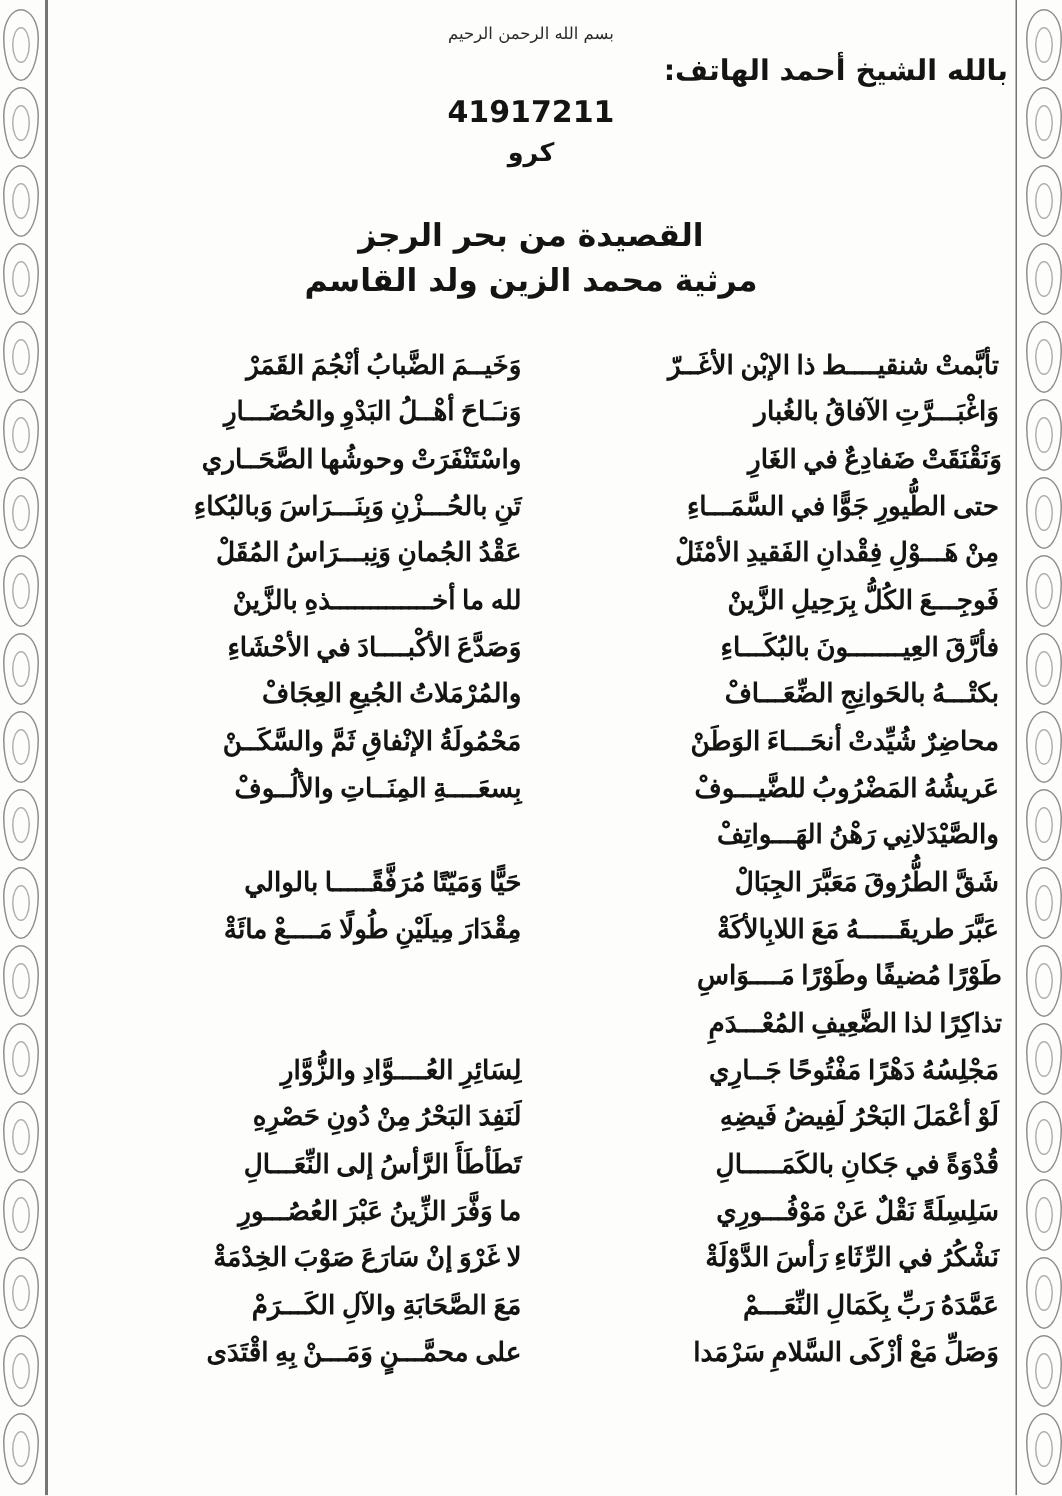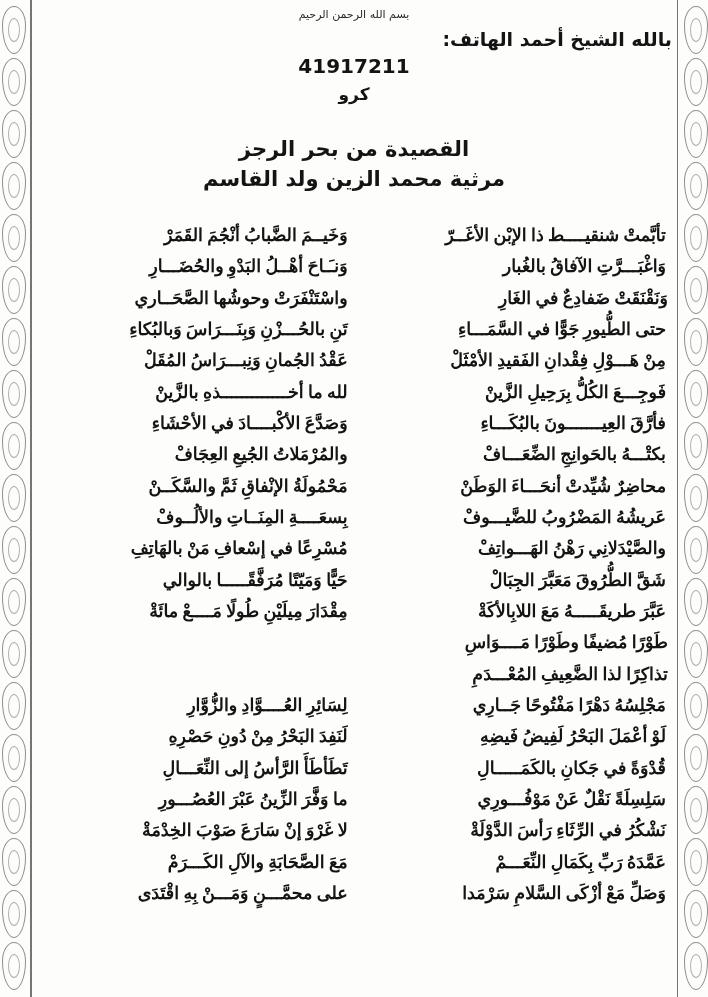--- a/index.html
+++ b/index.html
@@ -63,21 +63,21 @@
     left: 36px;
     right: 36px;
     top: 0;
     bottom: 0;
   }
 
   .basmala {
     text-align: center;
     font-size: 11px;
     color: #2a2a2a;
-    margin-top: 8px;
+    margin-top: 16px;
     direction: rtl;
     font-family: "DejaVu Sans", sans-serif;
   }
   .header-line {
     direction: rtl;
     font-weight: bold;
     font-size: 19px;
     margin-top: 7px;
     letter-spacing: 0px;
   }
@@ -242,21 +242,20 @@
       <div class="verse-row">
         <div class="hemistich first">محاضِرٌ شُيِّدتْ أنحَـــاءَ الوَطَنْ</div>
         <div class="hemistich second">مَحْمُولَةُ الإنْفاقِ ثَمَّ والسَّكَــنْ</div>
       </div>
       <div class="verse-row">
         <div class="hemistich first">عَريشُهُ المَضْرُوبُ للضَّيـــوفْ</div>
         <div class="hemistich second">بِسعَــــةِ المِنَــاتِ والألُــوفْ</div>
       </div>
       <div class="verse-row">
         <div class="hemistich first">والصَّيْدَلانِي رَهْنُ الهَـــواتِفْ</div>
-        <div class="hemistich second">مُسْرِعًا في إسْعافِ مَنْ بالهَاتِفِ</div>
       </div>
       <div class="verse-row">
         <div class="hemistich first">شَقَّ الطُّرُوقَ مَعَبَّرَ الجِبَالْ</div>
         <div class="hemistich second">حَيًّا وَمَيّتًا مُرَفَّقًـــــا بالوالي</div>
       </div>
       <div class="verse-row">
         <div class="hemistich first">عَبَّرَ طريقَـــــهُ مَعَ اللابِالأكَةْ</div>
         <div class="hemistich second">مِقْدَارَ مِيلَيْنِ طُولًا مَــــعْ مائَةْ</div>
       </div>
       <div class="verse-row">

